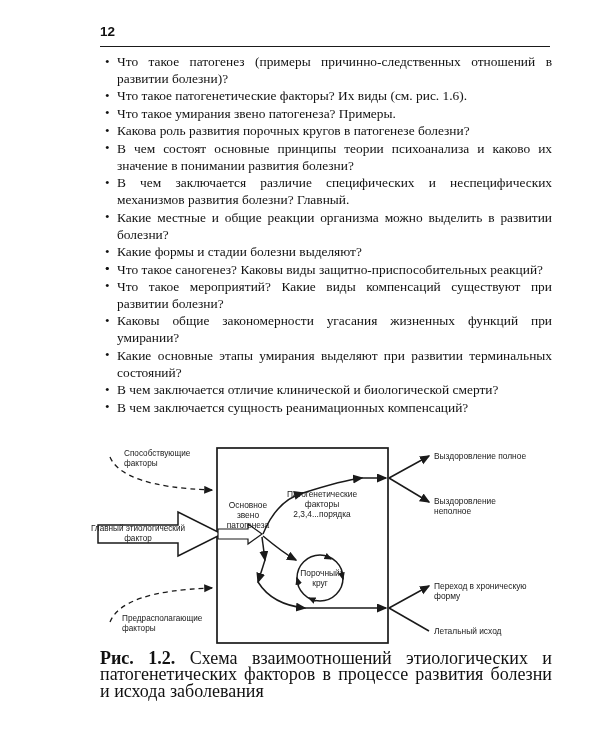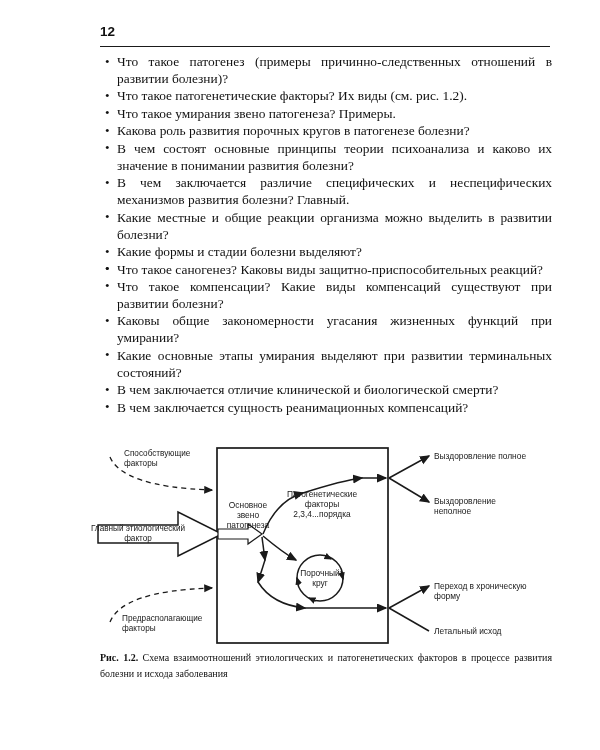--- a/index.html
+++ b/index.html
@@ -80,47 +80,47 @@
     height: 225px;
   }
   .figure svg { display: block; }
 
   
   .caption {
     position: absolute;
     left: 100px;
     top: 650px;
     width: 452px;
-    font-size: 10px;
+    font-size: 18px;
     line-height: 16.4px;
     text-align: justify;
   }
   .caption b { font-weight: bold; }
 </style>
 </head>
 <body>
 
 <div class="page">
 
   <div class="runhead">
     <span class="folio">12</span>
   </div>
 
   <div class="qlist">
     <div class="qitem"><span class="bullet">•</span><span>Что такое патогенез (примеры причинно-следственных отношений в развитии болезни)?</span></div>
-    <div class="qitem nojust"><span class="bullet">•</span><span>Что такое патогенетические факторы? Их виды (см. рис. 1.2).</span></div>
+    <div class="qitem nojust"><span class="bullet">•</span><span>Что такое патогенетические факторы? Их виды (см. рис. 1.6).</span></div>
     <div class="qitem nojust"><span class="bullet">•</span><span>Что такое умирания звено патогенеза? Примеры.</span></div>
     <div class="qitem nojust"><span class="bullet">•</span><span>Какова роль развития порочных кругов в патогенезе болезни?</span></div>
     <div class="qitem"><span class="bullet">•</span><span>В чем состоят основные принципы теории психоанализа и каково их значение в понимании развития болезни?</span></div>
     <div class="qitem"><span class="bullet">•</span><span>В чем заключается различие специфических и неспецифических механизмов развития болезни? Главный.</span></div>
     <div class="qitem"><span class="bullet">•</span><span>Какие местные и общие реакции организма можно выделить в развитии болезни?</span></div>
     <div class="qitem nojust"><span class="bullet">•</span><span>Какие формы и стадии болезни выделяют?</span></div>
     <div class="qitem nojust"><span class="bullet">•</span></div>
     <div class="qitem"><span class="bullet">•</span><span>Что такое саногенез? Каковы виды защитно-приспособительных реакций?</span></div>
-    <div class="qitem"><span class="bullet">•</span><span>Что такое компенсации? Какие виды компенсаций существуют при развитии болезни?</span></div>
+    <div class="qitem"><span class="bullet">•</span><span>Что такое мероприятий? Какие виды компенсаций существуют при развитии болезни?</span></div>
     <div class="qitem"><span class="bullet">•</span><span>Каковы общие закономерности угасания жизненных функций при умирании?</span></div>
     <div class="qitem"><span class="bullet">•</span><span>Какие основные этапы умирания выделяют при развитии терминальных состояний?</span></div>
     <div class="qitem nojust"><span class="bullet">•</span><span>В чем заключается отличие клинической и биологической смерти?</span></div>
     <div class="qitem nojust"><span class="bullet">•</span><span>В чем заключается сущность реанимационных компенсаций?</span></div>
   </div>
 
   <div class="figure">
     <svg width="600" height="225" viewBox="0 0 600 225" xmlns="http://www.w3.org/2000/svg">
       <defs>
         <marker id="ah" markerWidth="7" markerHeight="7" refX="6" refY="3" orient="auto" markerUnits="strokeWidth">

